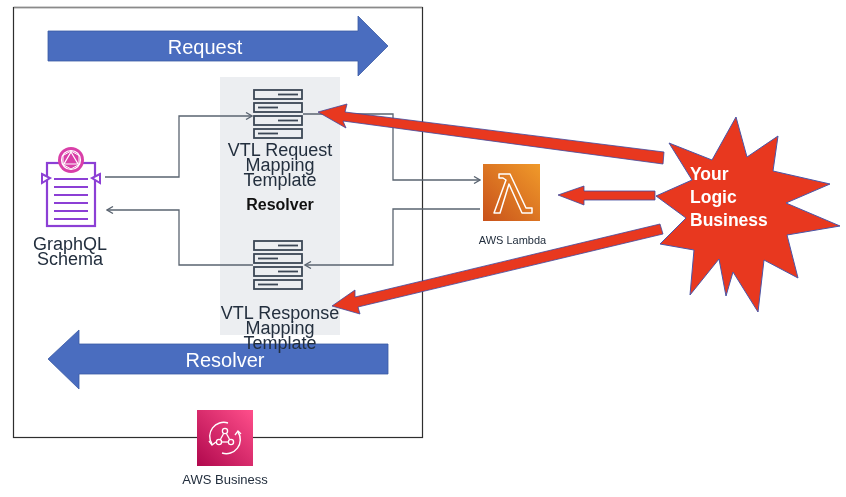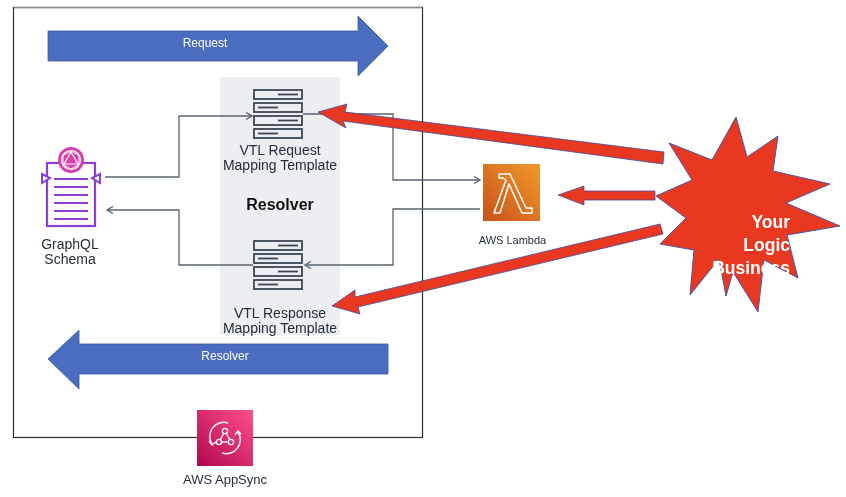--- a/index.html
+++ b/index.html
@@ -1,21 +1,21 @@
 <!DOCTYPE html>
 <html><head>
 <meta charset="utf-8">
 <style>
   html, body { margin: 0; padding: 0; background: #ffffff; }
   body { width: 846px; height: 497px; position: relative; overflow: hidden;
          font-family: "Liberation Sans", "DejaVu Sans", sans-serif; }
   svg#diagram { position: absolute; left: 0; top: 0; }
-  .lbl { position: absolute; text-align: center; color: #232f3e; font-size: 14px; line-height: 15px; }
-  .white-lbl { position: absolute; text-align: center; color: #ffffff; font-size: 12px; }
-  .starlbl { position: absolute; text-align: right; color: #ffffff; font-weight: bold; font-size: 17.5px; line-height: 23px; margin-top: 48px; }
+  .lbl { position: absolute; text-align: center; color: #232f3e; font-size: 18px; line-height: 15px; }
+  .white-lbl { position: absolute; text-align: center; color: #ffffff; font-size: 20px; }
+  .starlbl { position: absolute; text-align: left; color: #ffffff; font-weight: bold; font-size: 17.5px; line-height: 23px; }
 </style>
 </head>
 <body>
 
 <svg id="diagram" width="846" height="497" viewBox="0 0 846 497" xmlns="http://www.w3.org/2000/svg">
   <defs>
     <marker id="arrowhead" markerWidth="8" markerHeight="8" refX="7" refY="4" orient="auto" markerUnits="userSpaceOnUse">
       <path d="M1,0.5 L7,4 L1,7.5" fill="none" stroke="#5a6470" stroke-width="1.3"></path>
     </marker>
     <linearGradient id="lambdaGrad" x1="0" y1="1" x2="1" y2="0">
@@ -118,19 +118,19 @@
   <div>VTL Response</div>
   <div>Mapping Template</div>
 </div>
 
 <div class="lbl" style="left:20px; top:237px; width:100px;">
   <div>GraphQL</div>
   <div>Schema</div>
 </div>
 
 <div class="lbl" style="left:455px; top:233px; width:115px; font-size:11px;">AWS Lambda</div>
-<div class="lbl" style="left:160px; top:472px; width:130px; font-size:13px;">AWS AppSync</div>
+<div class="lbl" style="left:160px; top:472px; width:130px; font-size:13px;">AWS Business</div>
 
 <div class="starlbl" style="left:690px; top:163px; width:100px;">
   <div>Your</div>
   <div>Logic</div>
   <div>Business</div>
 </div>
 
 </body></html>

